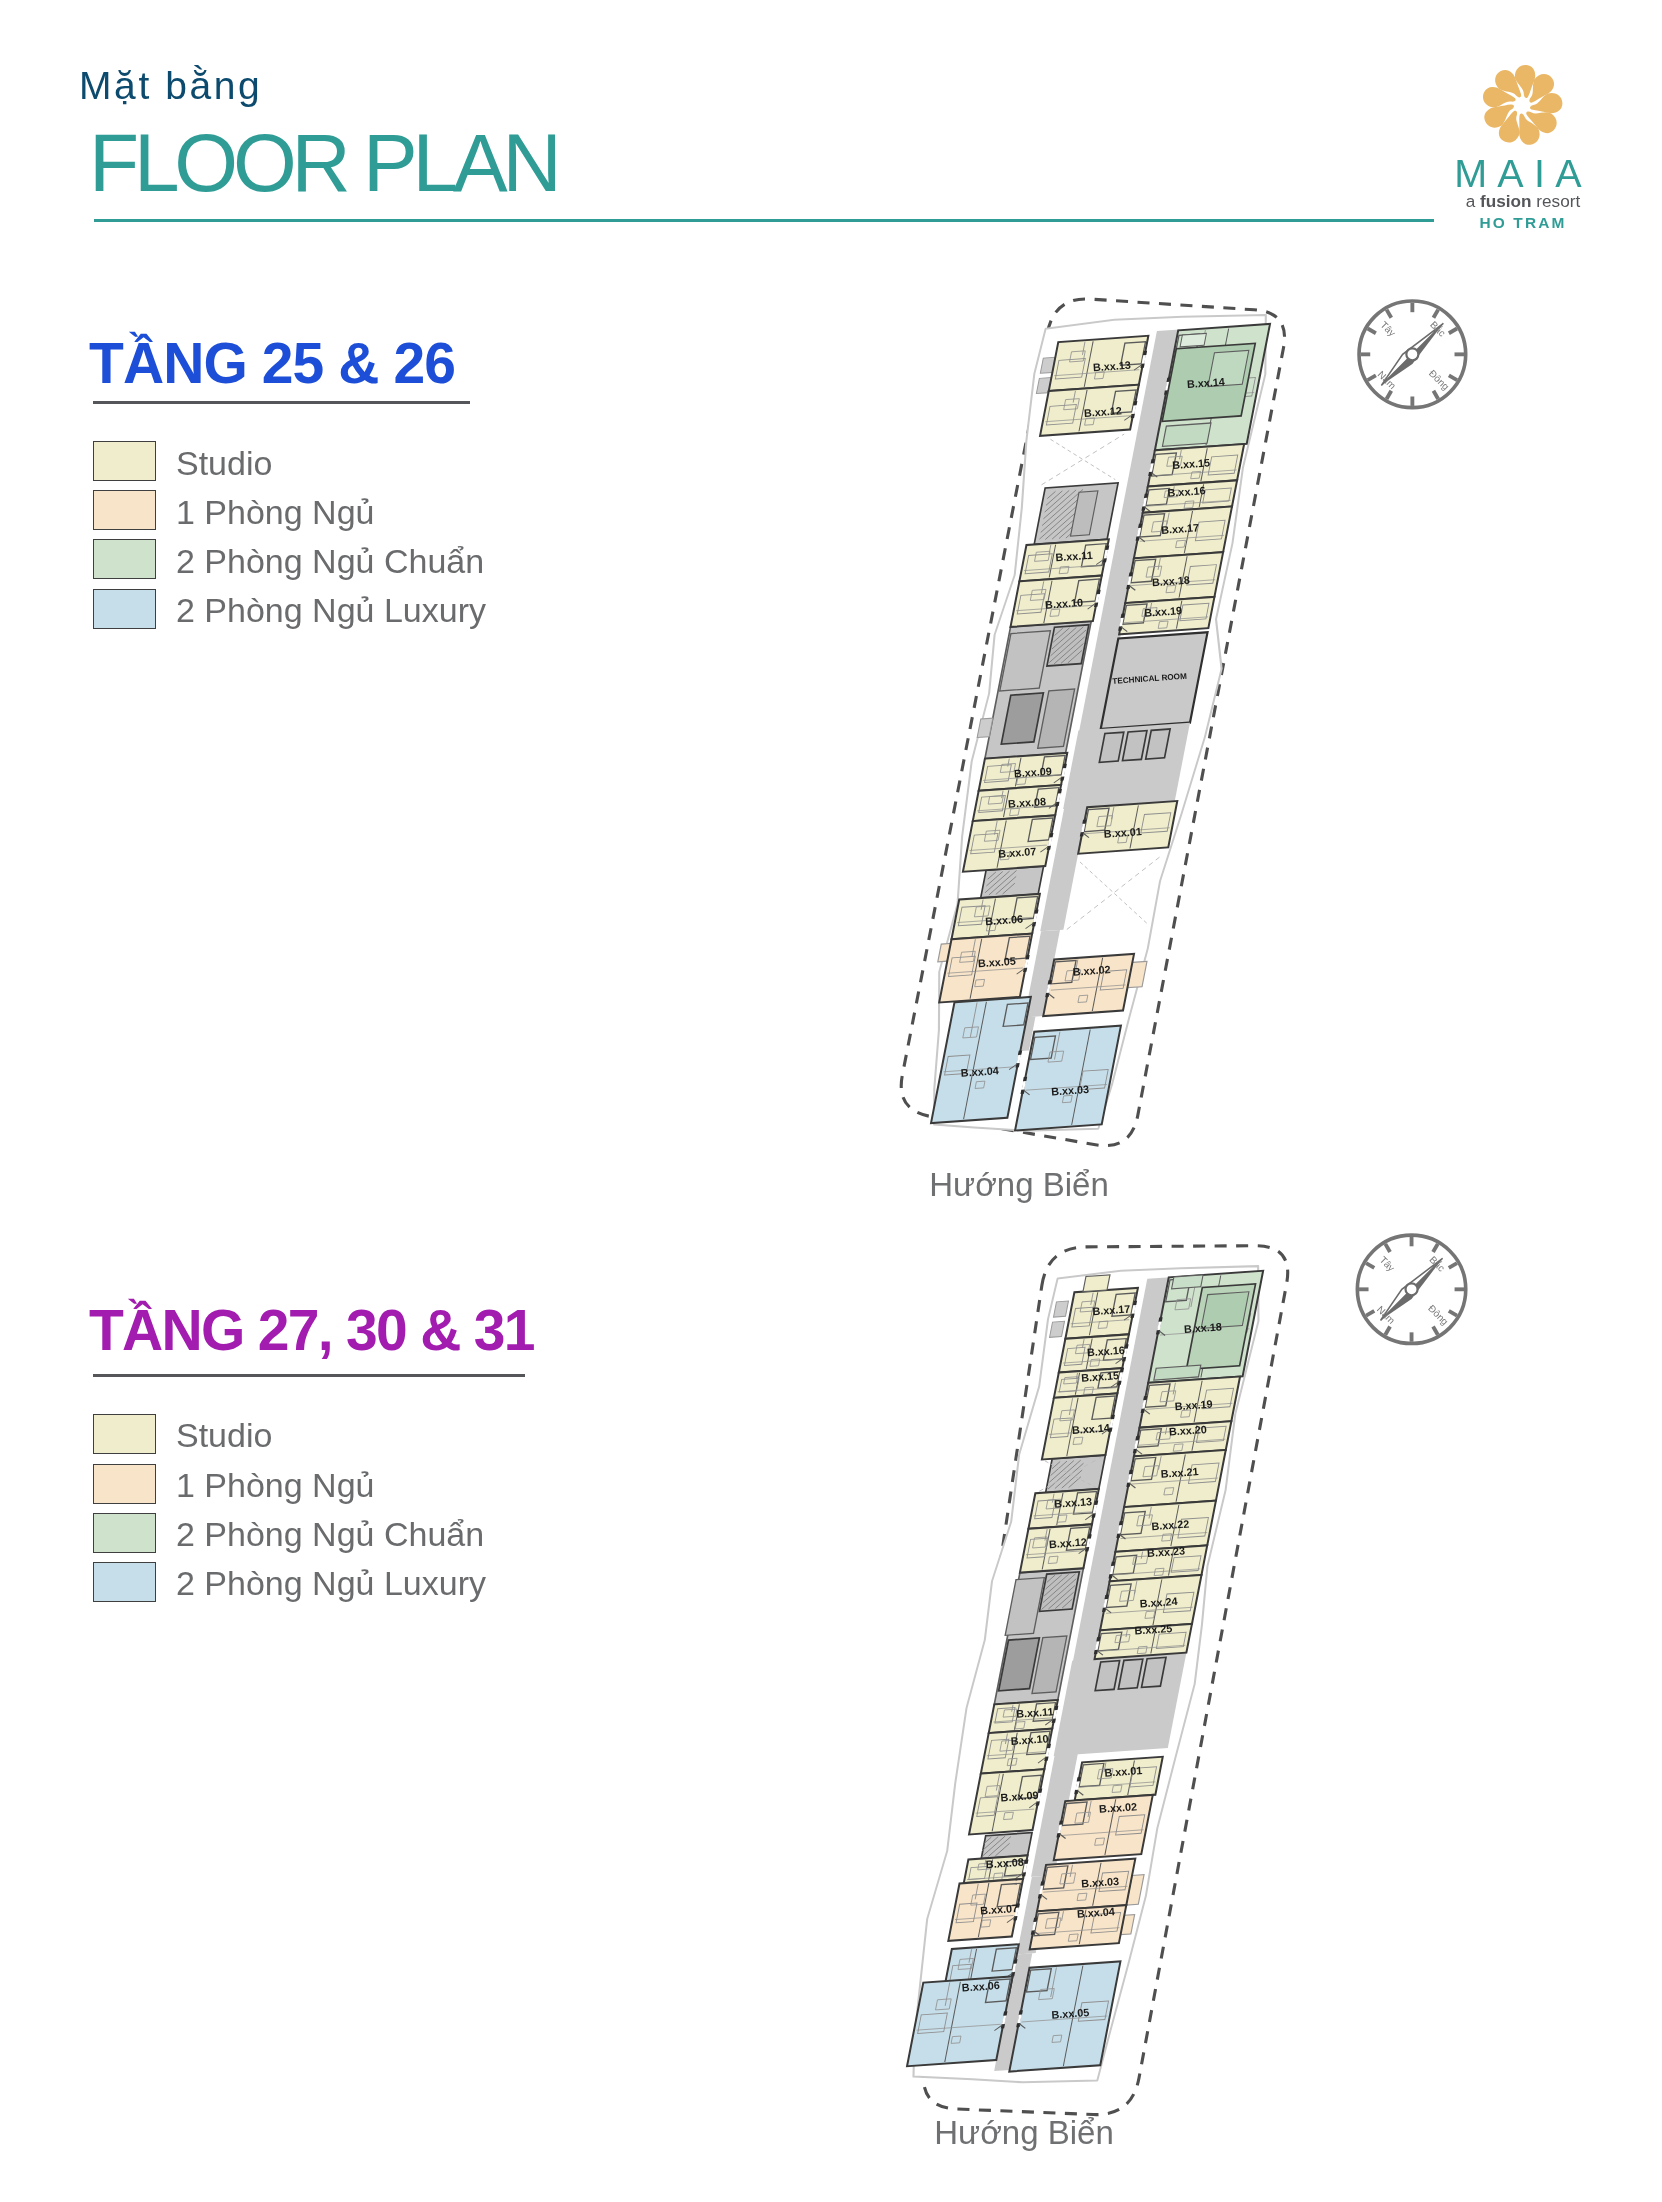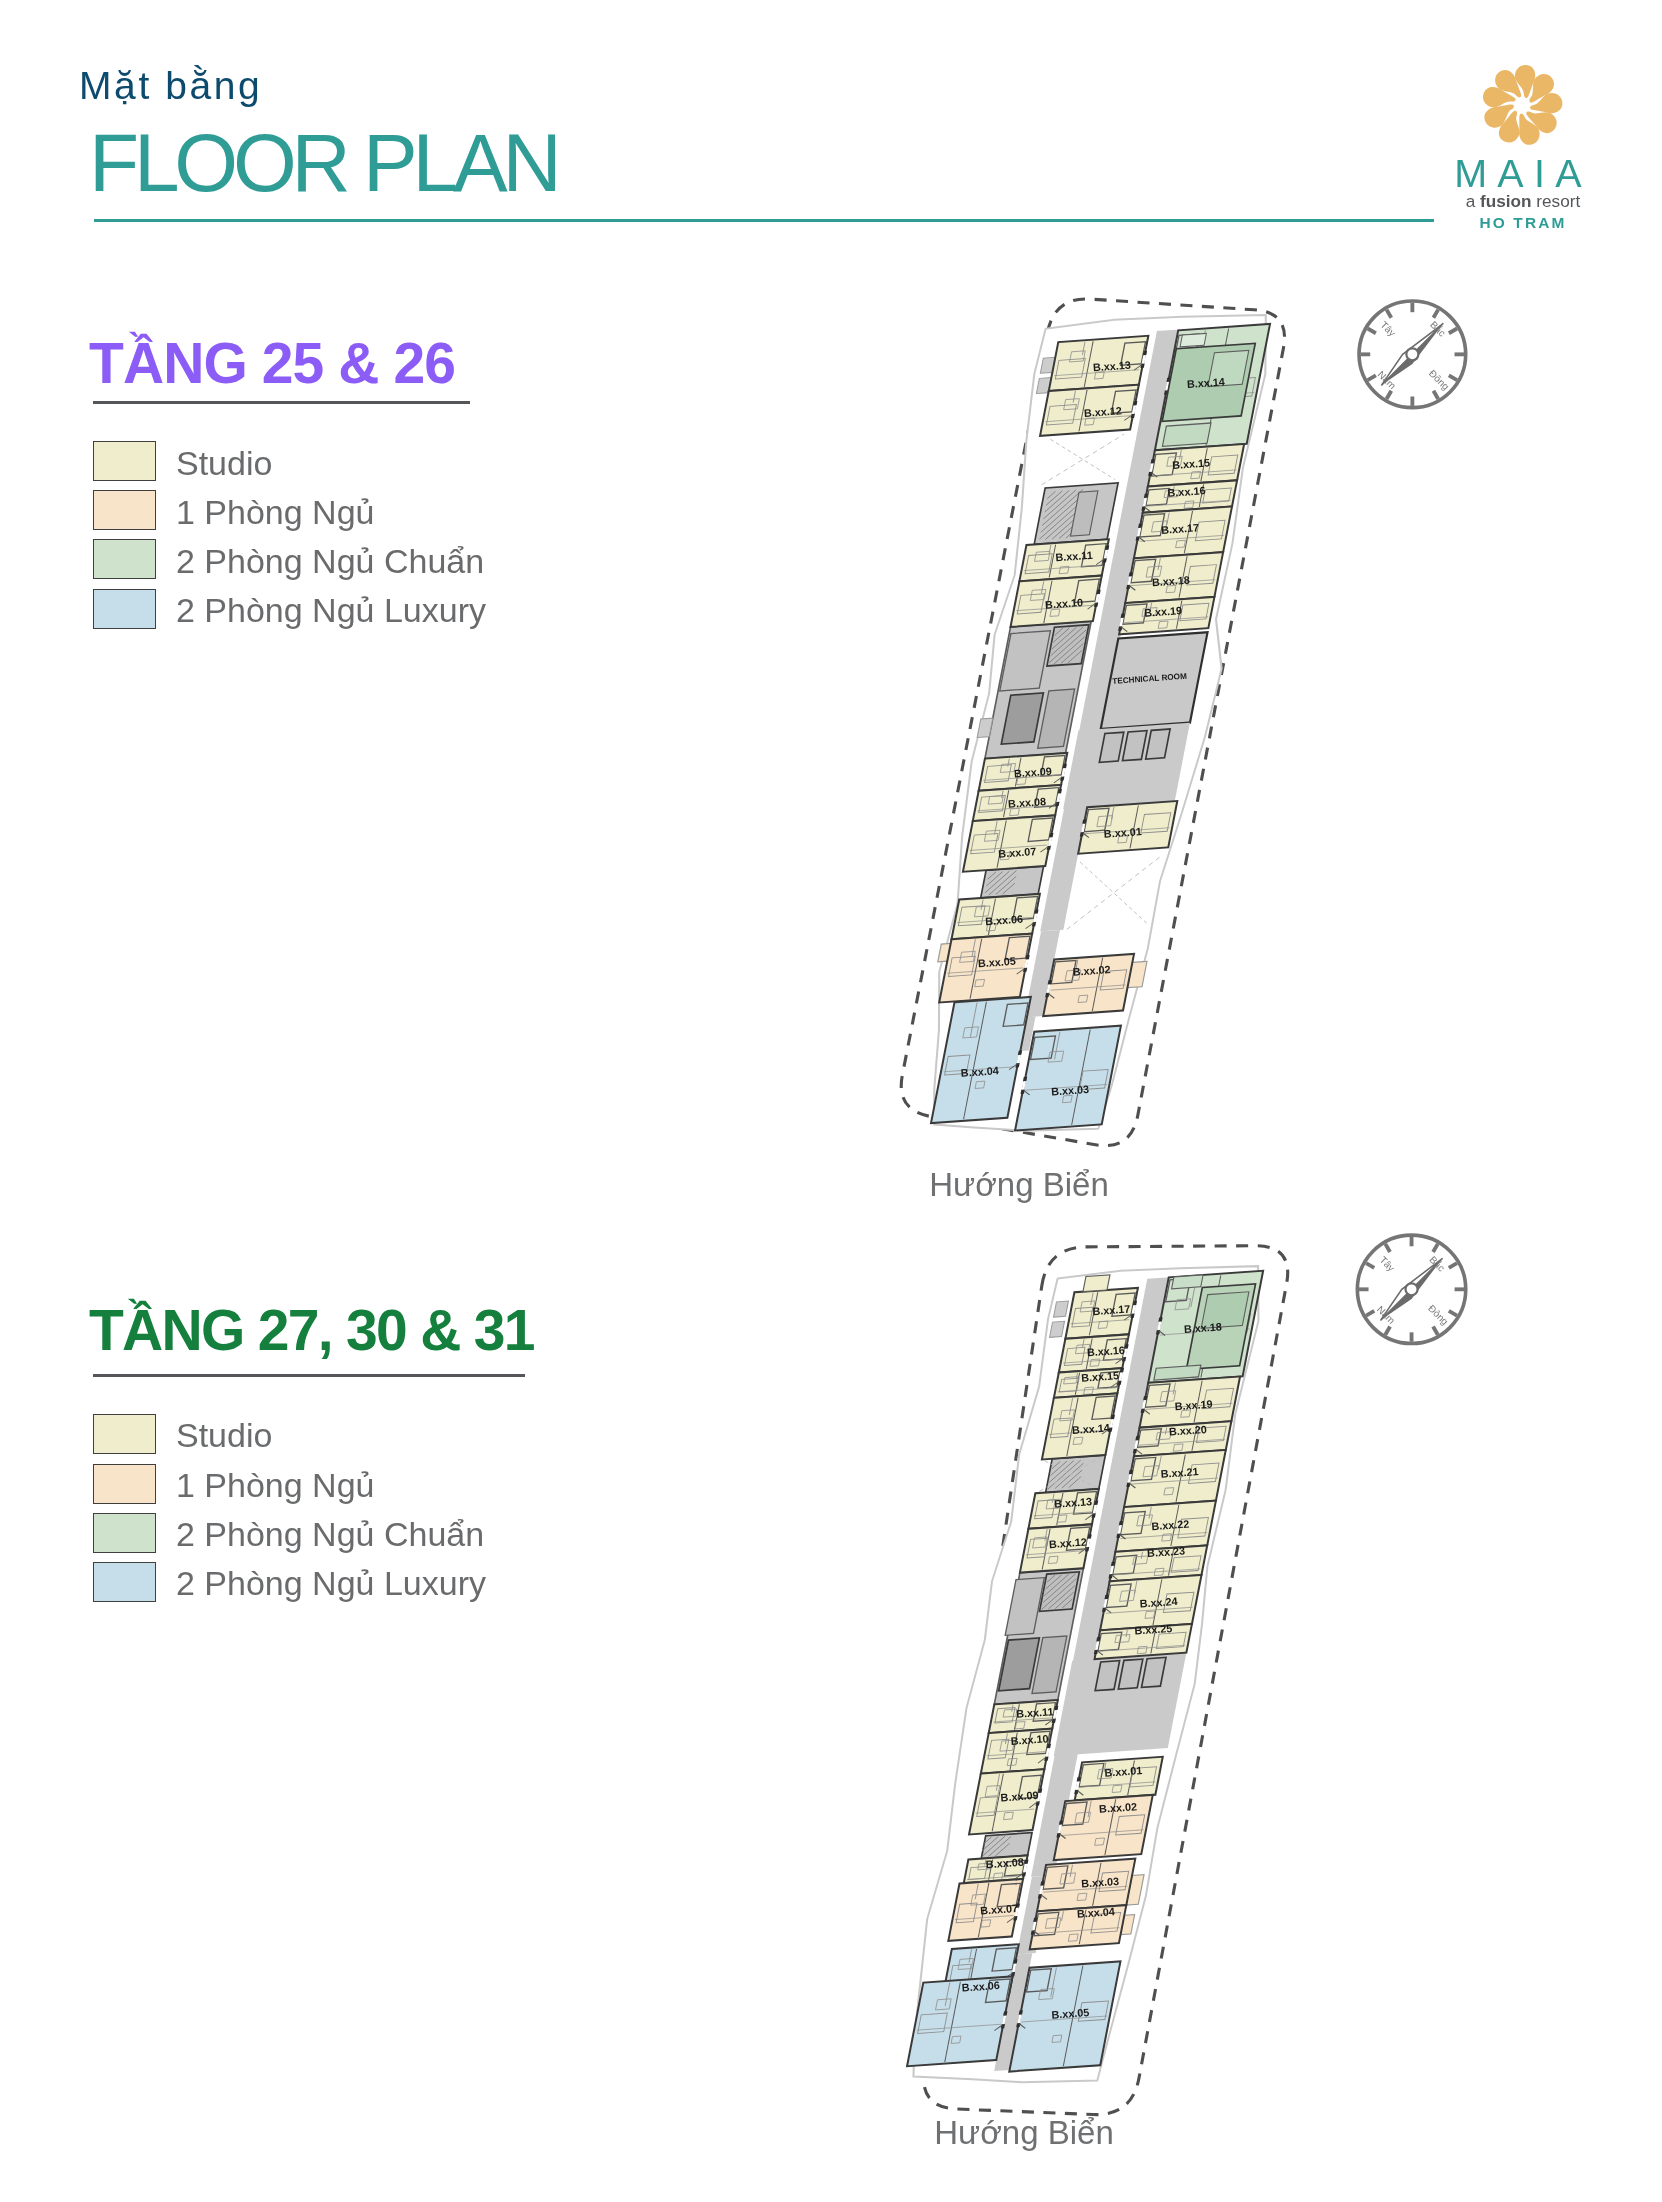--- a/index.html
+++ b/index.html
@@ -49,21 +49,21 @@
       </g>
     </g>
 
   <text x="120" y="178" font-size="46" font-weight="500" fill="#2F9D96" letter-spacing="12" text-anchor="middle" font-family="Liberation Sans, sans-serif">MAIA</text>
 
   <text x="120" y="202" font-size="20" fill="#55565A" text-anchor="middle" font-family="Liberation Sans, sans-serif">a <tspan font-weight="bold">fusion</tspan> resort</text>
 
   <text x="120" y="226" font-size="18" font-weight="bold" fill="#2F9D96" letter-spacing="2.5" text-anchor="middle" font-family="Liberation Sans, sans-serif">HO TRAM</text>
 </svg>
 
-<div class="abs" style="left:89px; top:330px; font-size:57px; font-weight:bold; color:#8b5cf6; letter-spacing:-0.9px;">TẦNG 25 &amp; 26</div>
+<div class="abs" style="left:89px; top:330px; font-size:57px; font-weight:bold; color:#1d4ed8; letter-spacing:-0.9px;">TẦNG 25 &amp; 26</div>
 
 <div class="abs" style="left:93px; top:401px; width:377px; height:2.6px; background:#55565A;"></div>
 
 <div class="abs" style="left:93px; top:441px; width:63px; height:40px; background:#EFEDCB; border:1.7px solid #3F3F3F; box-sizing:border-box;"></div>
 
 <div class="abs" style="left:176px; top:444px; font-size:34px; color:#6A6B6D;">Studio</div>
 
 <div class="abs" style="left:93px; top:490px; width:63px; height:40px; background:#F8E4C8; border:1.7px solid #3F3F3F; box-sizing:border-box;"></div>
 
 <div class="abs" style="left:176px; top:493px; font-size:34px; color:#6A6B6D;">1 Phòng Ngủ</div>
@@ -407,21 +407,21 @@
       </g>
       <text transform="translate(29.0,-29.0) rotate(45)" font-family="Liberation Sans, sans-serif" font-size="11.5" fill="#7A7A7A" text-anchor="middle" dominant-baseline="middle">Bắc</text>
       <text transform="translate(-30.4,30.4) rotate(45)" font-family="Liberation Sans, sans-serif" font-size="11.5" fill="#7A7A7A" text-anchor="middle" dominant-baseline="middle">Nam</text>
       <text transform="translate(-29.0,-29.0) rotate(45)" font-family="Liberation Sans, sans-serif" font-size="11.5" fill="#7A7A7A" text-anchor="middle" dominant-baseline="middle">Tây</text>
       <text transform="translate(30.4,30.4) rotate(45)" font-family="Liberation Sans, sans-serif" font-size="11.5" fill="#7A7A7A" text-anchor="middle" dominant-baseline="middle">Đông</text>
     </g>
 </svg>
 
 <div class="abs" style="left:890px; top:1166px; width:258px; text-align:center; font-size:33px; color:#6F7072;">Hướng Biển</div>
 
-<div class="abs" style="left:89px; top:1297px; font-size:57px; font-weight:bold; color:#15803d; letter-spacing:-1.7px;">TẦNG 27, 30 &amp; 31</div>
+<div class="abs" style="left:89px; top:1297px; font-size:57px; font-weight:bold; color:#a21caf; letter-spacing:-1.7px;">TẦNG 27, 30 &amp; 31</div>
 
 <div class="abs" style="left:93px; top:1374px; width:432px; height:2.6px; background:#55565A;"></div>
 
 <div class="abs" style="left:93px; top:1414px; width:63px; height:40px; background:#EFEDCB; border:1.7px solid #3F3F3F; box-sizing:border-box;"></div>
 
 <div class="abs" style="left:176px; top:1416px; font-size:34px; color:#6A6B6D;">Studio</div>
 
 <div class="abs" style="left:93px; top:1464px; width:63px; height:40px; background:#F8E4C8; border:1.7px solid #3F3F3F; box-sizing:border-box;"></div>
 
 <div class="abs" style="left:176px; top:1466px; font-size:34px; color:#6A6B6D;">1 Phòng Ngủ</div>

